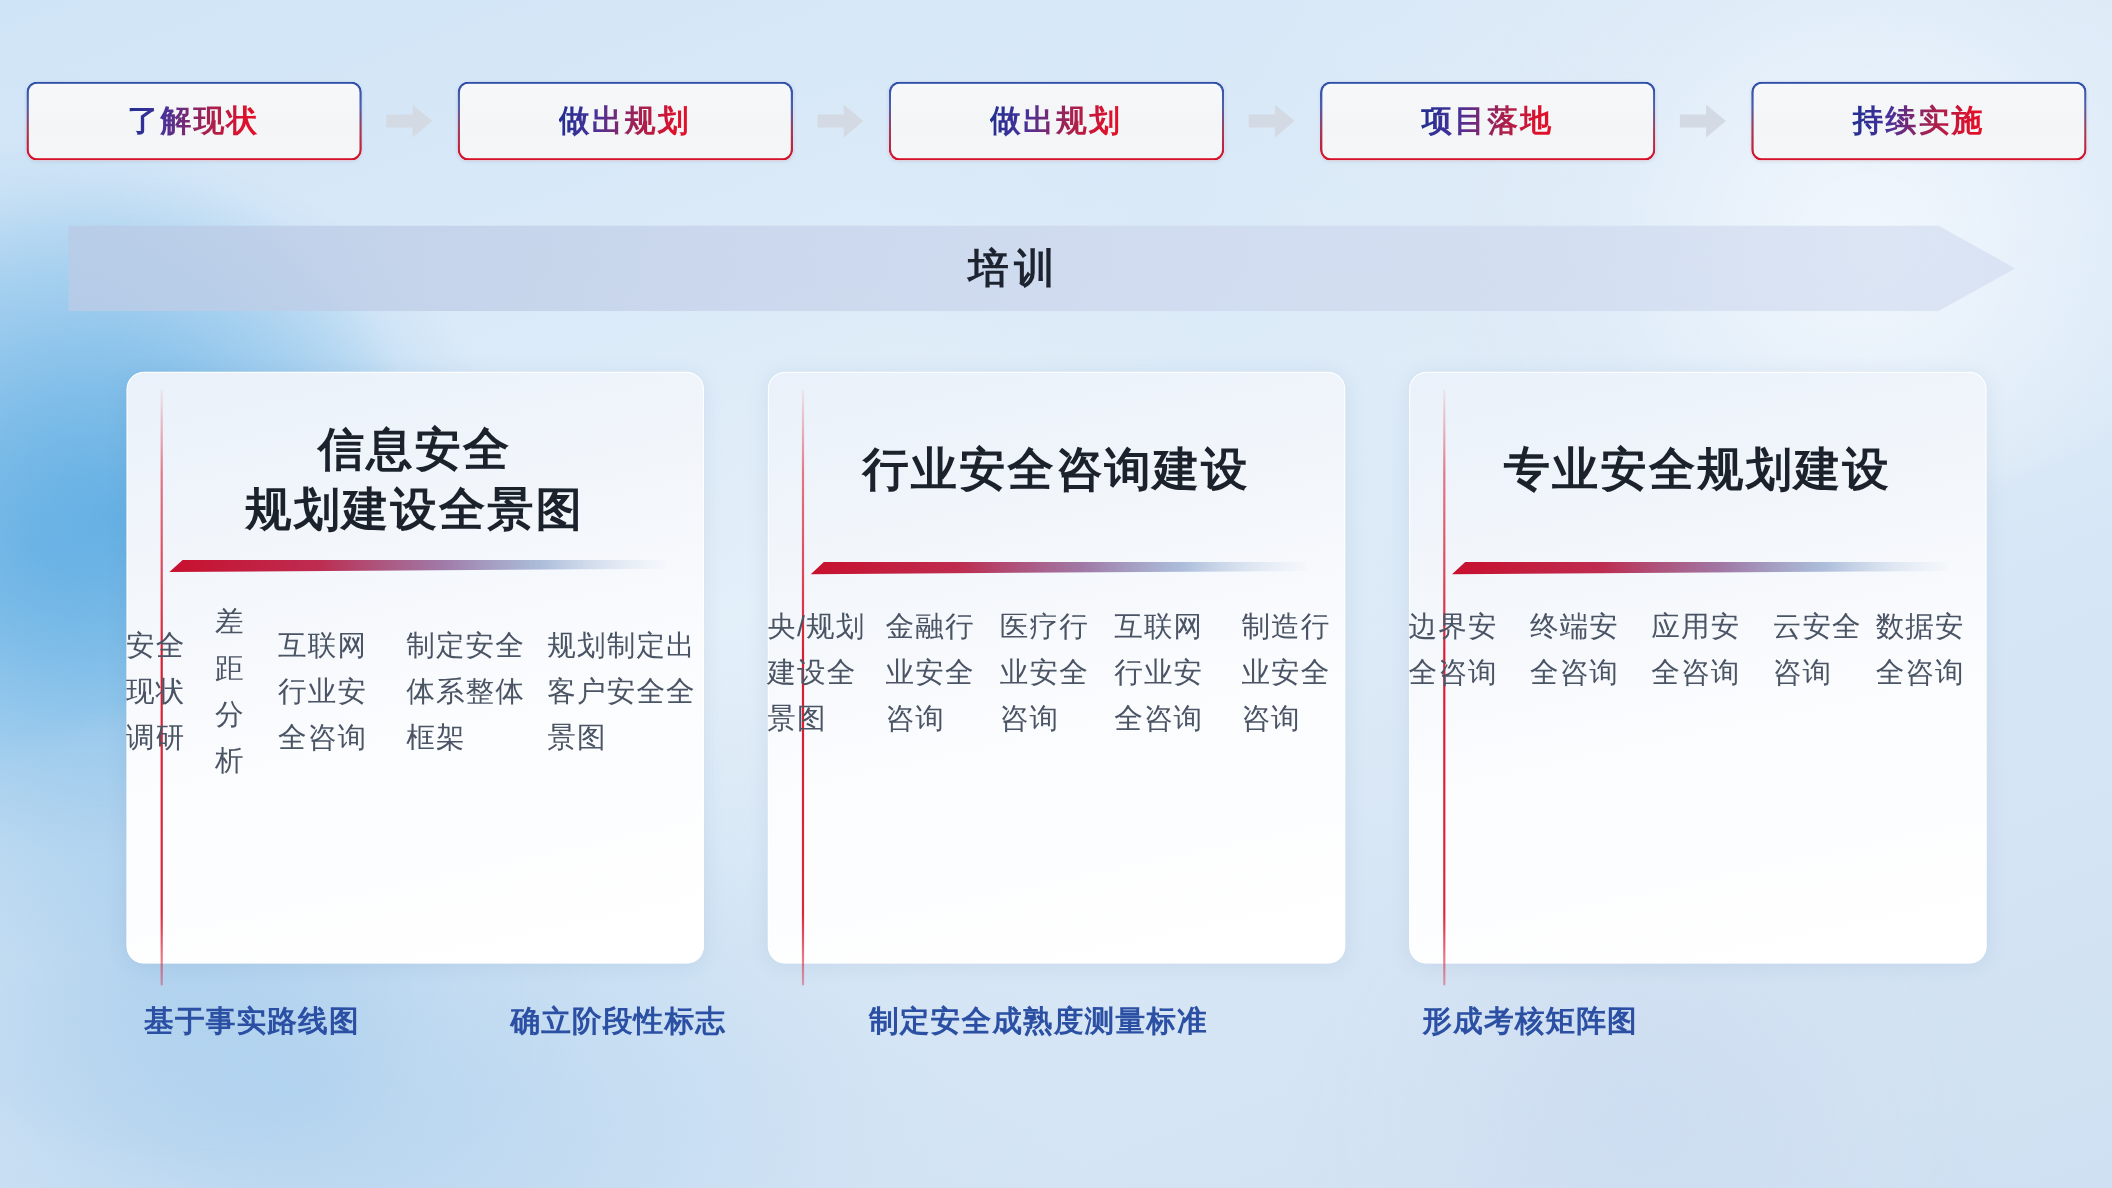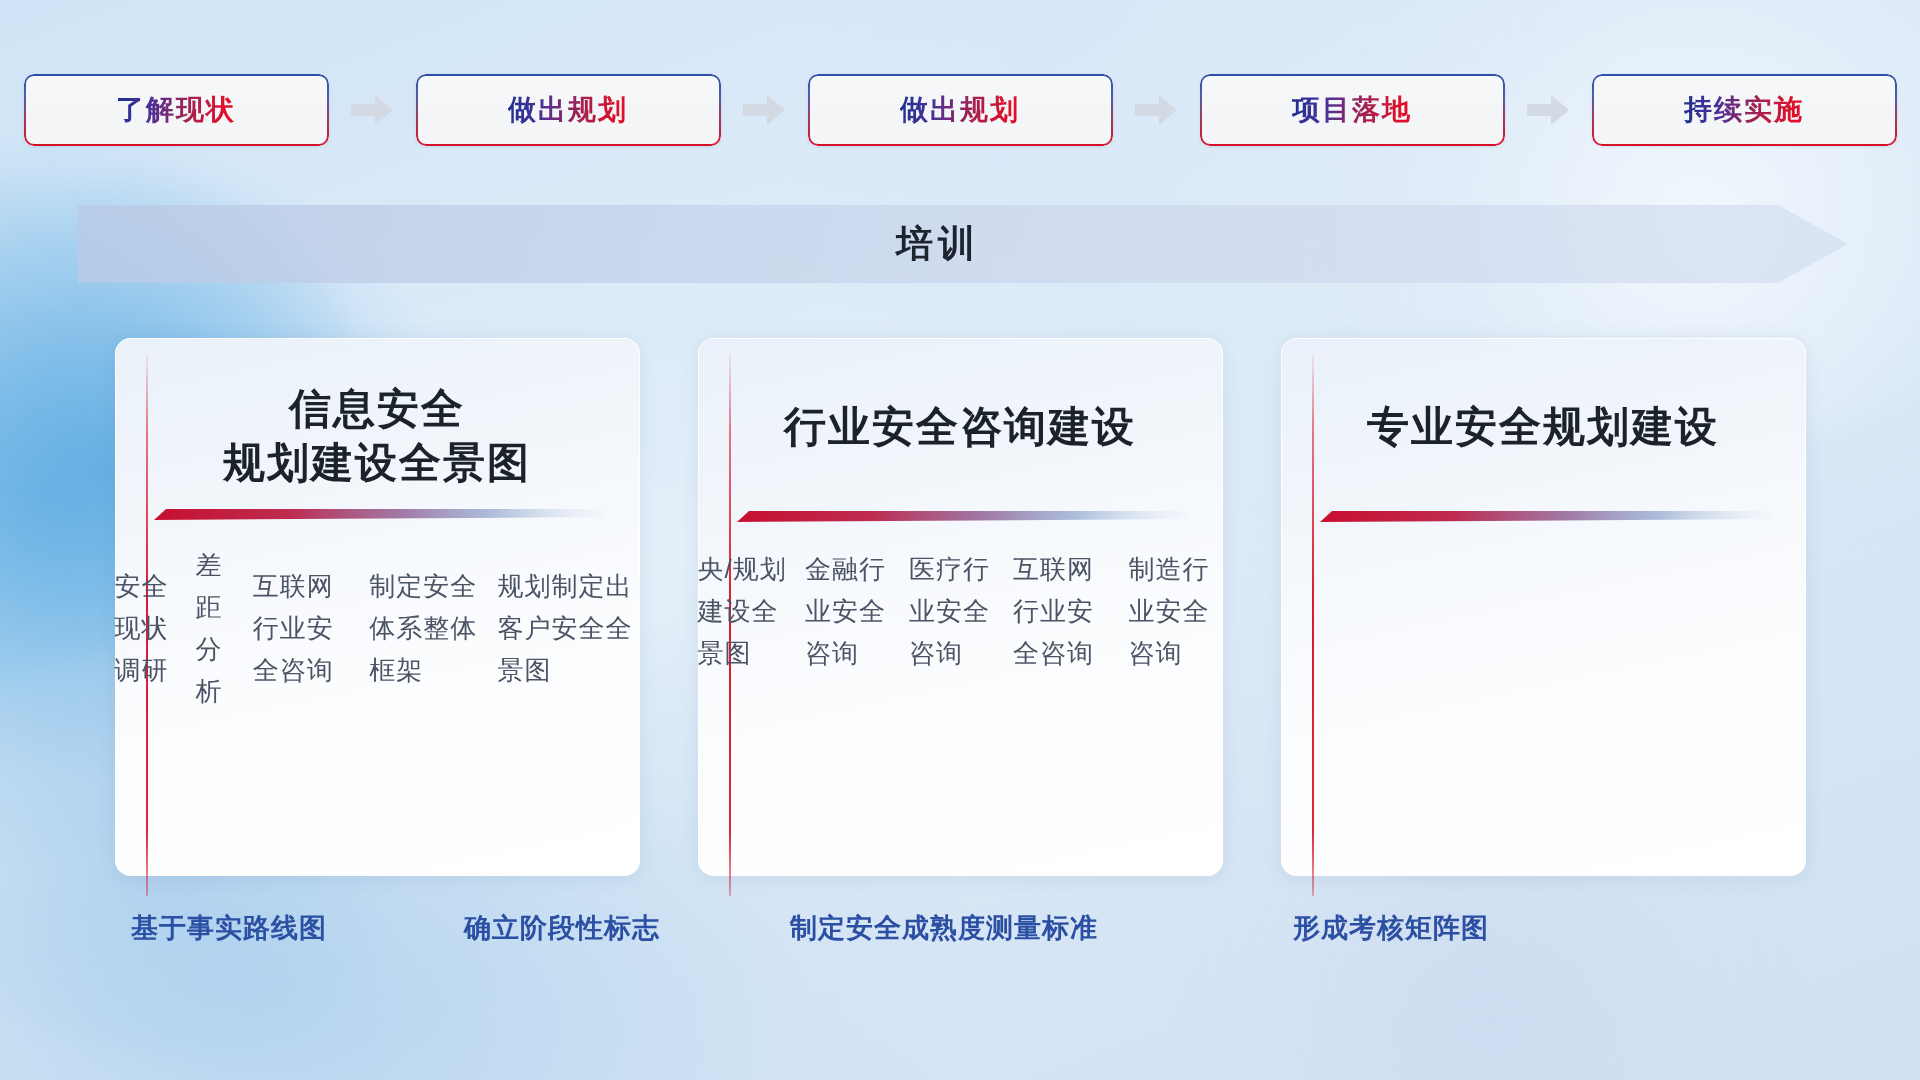--- a/index.html
+++ b/index.html
@@ -49,21 +49,21 @@
   .step-label{
     font-size:28px;font-weight:700;letter-spacing:2px;
     background:linear-gradient(100deg,#1d2f8f 0%,#47319a 28%,#a02253 58%,#e0102a 88%);
     -webkit-background-clip:text;background-clip:text;color:transparent;
     position:relative;z-index:2;
   }
   .step-arrow{width:55px;height:72px;display:flex;align-items:center;justify-content:center;}
   .step-arrow svg{display:block;}
 
   
-  .banner{position:absolute;left:78px;top:205px;width:1770px;height:78px;}
+  .banner{position:absolute;left:62px;top:205px;width:1770px;height:78px;}
   .banner svg{position:absolute;left:0;top:0;}
   .banner-label{
     position:absolute;left:0;top:0;width:1770px;height:78px;
     display:flex;align-items:center;justify-content:center;
     font-size:37px;font-weight:700;color:#1d2430;letter-spacing:5px;
     padding-right:50px;
   }
 
   
   .cards{position:absolute;left:0;top:338px;width:1920px;height:540px;
@@ -236,20 +236,27 @@
           <linearGradient id="divGrad3" x1="0" y1="0" x2="1" y2="0">
             <stop offset="0%" stop-color="#c8102e" stop-opacity="1"></stop>
             <stop offset="30%" stop-color="#bb2147" stop-opacity="0.95"></stop>
             <stop offset="55%" stop-color="#8b5a91" stop-opacity="0.8"></stop>
             <stop offset="75%" stop-color="#7b96c4" stop-opacity="0.6"></stop>
             <stop offset="100%" stop-color="#c3d4e8" stop-opacity="0.05"></stop>
           </linearGradient>
         </defs>
         <path d="M4 16 L16 5 L455 5 L455 13 L4 16 Z" fill="url(#divGrad3)"></path>
       </svg>
+      <div class="card-list">
+        <div class="card-list-item">边界安全咨询</div>
+        <div class="card-list-item">终端安全咨询</div>
+        <div class="card-list-item">应用安全咨询</div>
+        <div class="card-list-item">云安全咨询</div>
+        <div class="card-list-item">数据安全咨询</div>
+      </div>
     </div>
   </div>
 </div>
 
 <div class="footers">
   <div class="footer-label f1">基于事实路线图</div>
   <div class="footer-label f2">确立阶段性标志</div>
   <div class="footer-label f3">制定安全成熟度测量标准</div>
   <div class="footer-label f4">形成考核矩阵图</div>
 </div>

